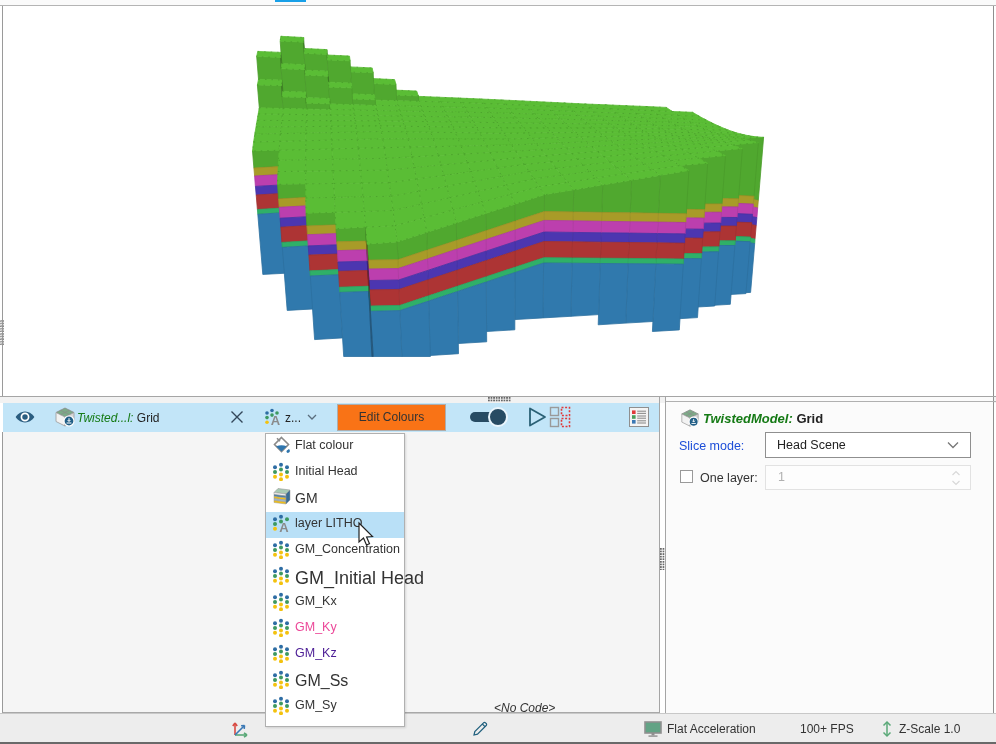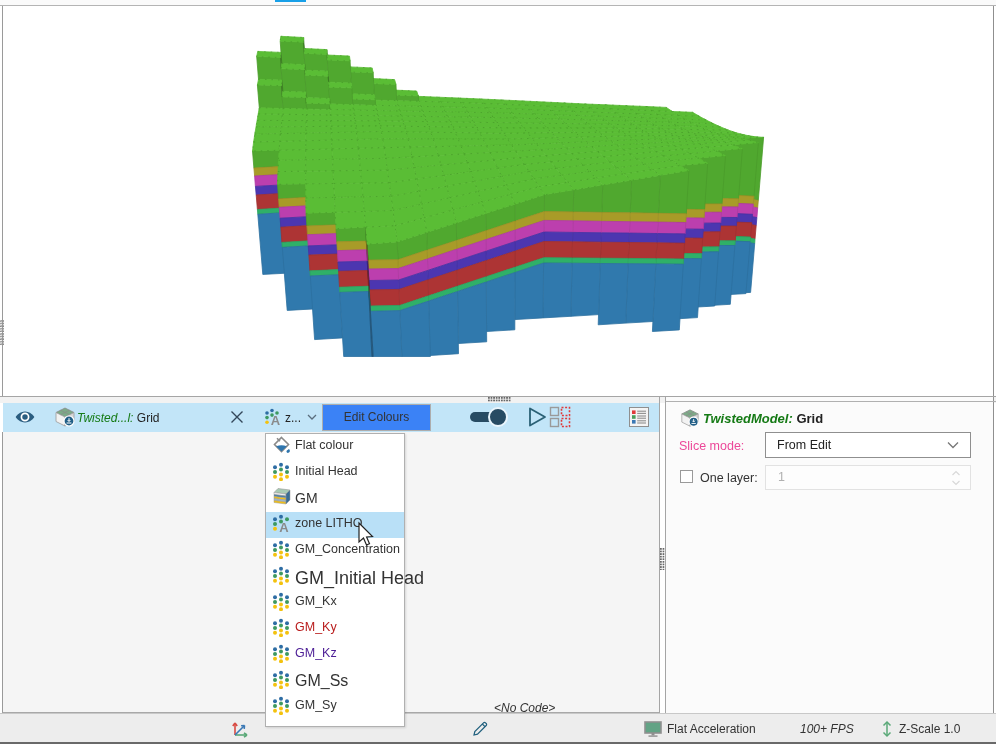--- a/index.html
+++ b/index.html
@@ -804,21 +804,21 @@
         <circle cx="9" cy="8.1" r="1.8" fill="#3d9960"></circle>
       <circle cx="14" cy="6" r="1.8" fill="#3d9960"></circle>
     </g>
     <text x="12.5" y="18" font-size="13" font-weight="bold" fill="#8a8a8a" font-family="Liberation Sans" text-anchor="middle">A</text>
   </svg>
   <div class="abs" style="left:285px;top:411px;font-size:12px;color:#222;">z...</div>
   <svg class="abs" style="left:306px;top:413px;" width="12" height="8" viewBox="0 0 12 8">
     <path d="M2 2 L6 6 L10 2" fill="none" stroke="#5a6e7e" stroke-width="1.3"></path>
   </svg>
 
-  <div class="abs" style="left:322px;top:404px;width:109px;height:27px;background:#3b82f6;border:1px solid #adadad;font-size:12px;color:#333;text-align:center;line-height:25px;">Edit Colours</div>
+  <div class="abs" style="left:337px;top:404px;width:109px;height:27px;background:#f97316;border:1px solid #adadad;font-size:12px;color:#333;text-align:center;line-height:25px;">Edit Colours</div>
 
   <svg class="abs" style="left:466px;top:405px;" width="46" height="24" viewBox="0 0 46 24">
     <rect x="4" y="7" width="30" height="10" rx="5" fill="#274b63"></rect>
     <circle cx="32" cy="12" r="9" fill="#274b63" stroke="#eaf5fc" stroke-width="2"></circle>
   </svg>
 
   <svg class="abs" style="left:525px;top:405px;" width="24" height="24" viewBox="0 0 24 24">
     <path d="M5 3.5 L20 12 L5 20.5 Z" fill="none" stroke="#2a6075" stroke-width="1.8" stroke-linejoin="round"></path>
   </svg>
 
@@ -859,22 +859,22 @@
       <polygon points="2,6.5 11,11 11,20 2,15.5" fill="#f2f2f2" stroke="#9a9a9a" stroke-width="0.8"></polygon>
       <polygon points="20,6.5 11,11 11,20 20,15.5" fill="#d8d8d8" stroke="#9a9a9a" stroke-width="0.8"></polygon>
       <line x1="6.5" y1="4.2" x2="15.5" y2="8.7" stroke="#8a8a8a" stroke-width="0.7"></line>
       <line x1="15.5" y1="4.2" x2="6.5" y2="8.7" stroke="#8a8a8a" stroke-width="0.7"></line>
       <circle cx="15" cy="15" r="5" fill="#205e86" stroke="#ffffff" stroke-width="1.2"></circle>
       <path d="M15 12.2 v3 M13.6 14 l1.4 1.5 1.4-1.5 M12.6 17 h4.8" stroke="#ffffff" stroke-width="1" fill="none"></path>
     </g>
   </svg>
   <div class="abs" style="left:703px;top:411px;font-size:13px;font-weight:bold;color:#157a15;font-style:italic;">TwistedModel:<span style="font-style:normal;color:#222;"> Grid</span></div>
 
-  <div class="abs" style="left:679px;top:439px;font-size:12.5px;color:#ec4899;">Slice mode:</div>
-  <div class="abs" style="left:765px;top:432px;width:206px;height:26px;background:#ffffff;border:1px solid #8f8f8f;font-size:12.5px;color:#222;line-height:24px;padding-left:11px;">From Edit</div>
+  <div class="abs" style="left:679px;top:439px;font-size:12.5px;color:#1d4ed8;">Slice mode:</div>
+  <div class="abs" style="left:765px;top:432px;width:206px;height:26px;background:#ffffff;border:1px solid #8f8f8f;font-size:12.5px;color:#222;line-height:24px;padding-left:11px;">Head Scene</div>
   <svg class="abs" style="left:946px;top:441px;" width="14" height="9" viewBox="0 0 14 9">
     <path d="M2 1.5 L7 6.5 L12 1.5" fill="none" stroke="#777" stroke-width="1.3"></path>
   </svg>
 
   <div class="abs" style="left:680px;top:470px;width:13px;height:13px;background:#fff;border:1px solid #9a9a9a;"></div>
   <div class="abs" style="left:700px;top:471px;font-size:12.5px;color:#333;">One layer:</div>
   <div class="abs" style="left:765px;top:465px;width:206px;height:25px;background:#fdfdfd;border:1px solid #e2e2e2;font-size:12.5px;color:#b0b0b0;line-height:23px;padding-left:12px;">1</div>
   <svg class="abs" style="left:950px;top:469px;" width="12" height="18" viewBox="0 0 12 18">
     <path d="M2.5 6 L6 2.5 L9.5 6" fill="none" stroke="#d8d8d8" stroke-width="1.2"></path>
     <path d="M2.5 12 L6 15.5 L9.5 12" fill="none" stroke="#d8d8d8" stroke-width="1.2"></path>
@@ -899,21 +899,21 @@
   </svg>
   <div class="abs" style="left:494px;top:701px;font-size:12px;color:#333;font-style:italic;">&lt;No Code&gt;</div>
 
   <svg class="abs" style="left:644px;top:721px;" width="18" height="16" viewBox="0 0 18 16">
     <rect x="1" y="1" width="16" height="11" fill="#62a385" stroke="#8f8f8f" stroke-width="1.6"></rect>
     <rect x="7.5" y="12" width="3" height="2.4" fill="#8f8f8f"></rect>
     <rect x="4.5" y="14.4" width="9" height="1.4" fill="#8f8f8f"></rect>
   </svg>
   <div class="abs" style="left:667px;top:722px;font-size:12px;color:#333;">Flat Acceleration</div>
 
-  <div class="abs" style="left:800px;top:722px;font-size:12px;color:#333;font-style:italic;">100+ FPS</div>
+  <div class="abs" style="left:800px;top:722px;font-size:12px;color:#333;">100+ FPS</div>
 
   <svg class="abs" style="left:879px;top:719px;" width="16" height="20" viewBox="0 0 16 20">
     <g stroke="#59a877" stroke-width="1.5" fill="none">
       <line x1="8" y1="4" x2="8" y2="16"></line>
       <path d="M4.5 6.5 L8 3 L11.5 6.5"></path>
       <path d="M4.5 13.5 L8 17 L11.5 13.5"></path>
     </g>
   </svg>
   <div class="abs" style="left:899px;top:722px;font-size:12px;color:#333;">Z-Scale 1.0</div>
 
@@ -951,21 +951,21 @@
   <div class="abs" style="left:295px;top:490px;font-size:14px;color:#333;text-align:center;">GM</div>
   <svg class="abs" style="left:272px;top:513px;" width="18" height="20" viewBox="0 0 18 20">
       <circle cx="3" cy="6.2" r="2" fill="#2e6da4"></circle>
       <circle cx="3" cy="11" r="2" fill="#3d9960"></circle>
       <circle cx="3" cy="15.8" r="2" fill="#f3c20f"></circle>
       <circle cx="9" cy="3.8" r="2" fill="#2e6da4"></circle>
       <circle cx="9" cy="8.6" r="2" fill="#3d9960"></circle>
       <circle cx="15" cy="6.2" r="2" fill="#3d9960"></circle>
       <text x="12" y="18.5" font-size="13" font-weight="bold" fill="#8a8a8a" font-family="Liberation Sans" text-anchor="middle">A</text>
     </svg>
-  <div class="abs" style="left:295px;top:516px;font-size:12.5px;color:#333;">zone LITHO</div>
+  <div class="abs" style="left:295px;top:516px;font-size:12.5px;color:#333;">layer LITHO</div>
   <svg class="abs" style="left:272px;top:539px;" width="18" height="20" viewBox="0 0 18 20">
       <circle cx="3" cy="6.2" r="2" fill="#2e6da4"></circle>
       <circle cx="3" cy="11" r="2" fill="#3d9960"></circle>
       <circle cx="3" cy="15.8" r="2" fill="#f3c20f"></circle>
       <circle cx="9" cy="3.8" r="2" fill="#2e6da4"></circle>
       <circle cx="9" cy="8.6" r="2" fill="#3d9960"></circle>
       <circle cx="9" cy="13.4" r="2" fill="#f3c20f"></circle>
       <circle cx="9" cy="18.2" r="2" fill="#f3c20f"></circle>
       <circle cx="15" cy="6.2" r="2" fill="#2e6da4"></circle>
       <circle cx="15" cy="11" r="2" fill="#3d9960"></circle>
@@ -1003,21 +1003,21 @@
       <circle cx="3" cy="11" r="2" fill="#3d9960"></circle>
       <circle cx="3" cy="15.8" r="2" fill="#f3c20f"></circle>
       <circle cx="9" cy="3.8" r="2" fill="#2e6da4"></circle>
       <circle cx="9" cy="8.6" r="2" fill="#3d9960"></circle>
       <circle cx="9" cy="13.4" r="2" fill="#f3c20f"></circle>
       <circle cx="9" cy="18.2" r="2" fill="#f3c20f"></circle>
       <circle cx="15" cy="6.2" r="2" fill="#2e6da4"></circle>
       <circle cx="15" cy="11" r="2" fill="#3d9960"></circle>
       <circle cx="15" cy="15.8" r="2" fill="#f3c20f"></circle>
     </svg>
-  <div class="abs" style="left:295px;top:620px;font-size:12.5px;color:#b91c1c;">GM_Ky</div>
+  <div class="abs" style="left:295px;top:620px;font-size:12.5px;color:#ec4899;">GM_Ky</div>
   <svg class="abs" style="left:272px;top:643px;" width="18" height="20" viewBox="0 0 18 20">
       <circle cx="3" cy="6.2" r="2" fill="#2e6da4"></circle>
       <circle cx="3" cy="11" r="2" fill="#3d9960"></circle>
       <circle cx="3" cy="15.8" r="2" fill="#f3c20f"></circle>
       <circle cx="9" cy="3.8" r="2" fill="#2e6da4"></circle>
       <circle cx="9" cy="8.6" r="2" fill="#3d9960"></circle>
       <circle cx="9" cy="13.4" r="2" fill="#f3c20f"></circle>
       <circle cx="9" cy="18.2" r="2" fill="#f3c20f"></circle>
       <circle cx="15" cy="6.2" r="2" fill="#2e6da4"></circle>
       <circle cx="15" cy="11" r="2" fill="#3d9960"></circle>

